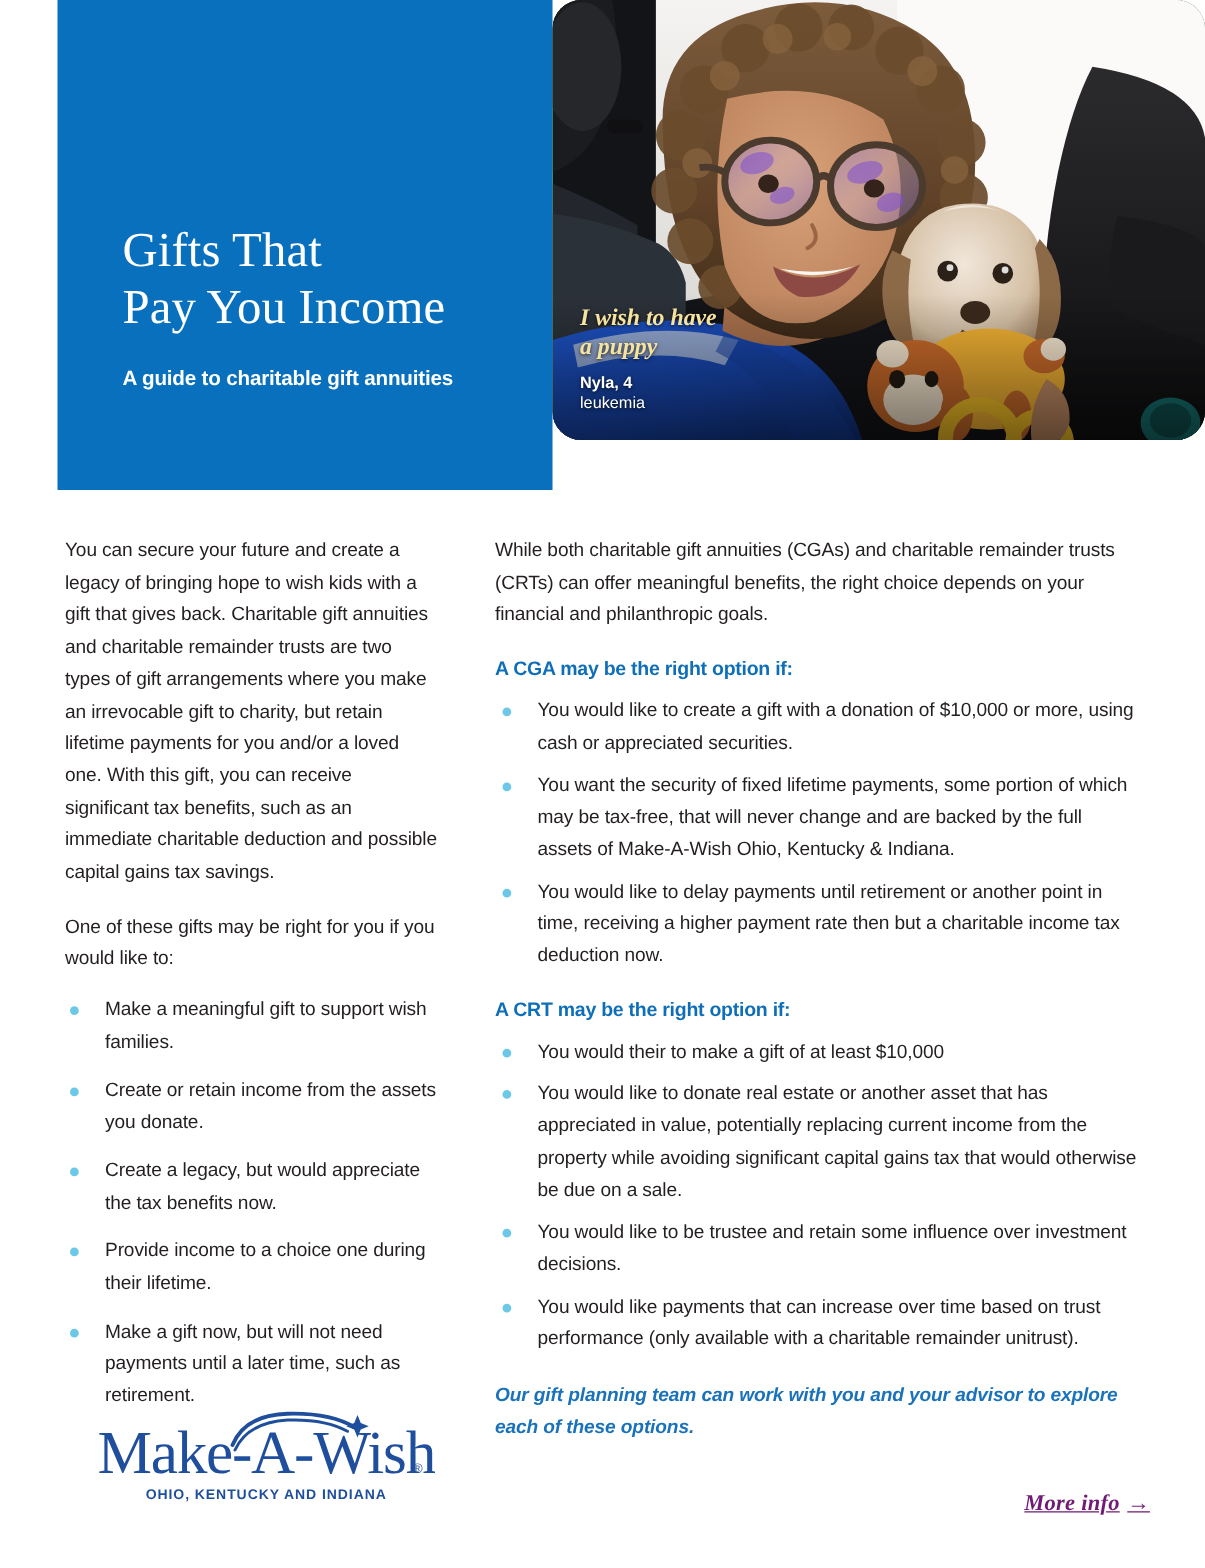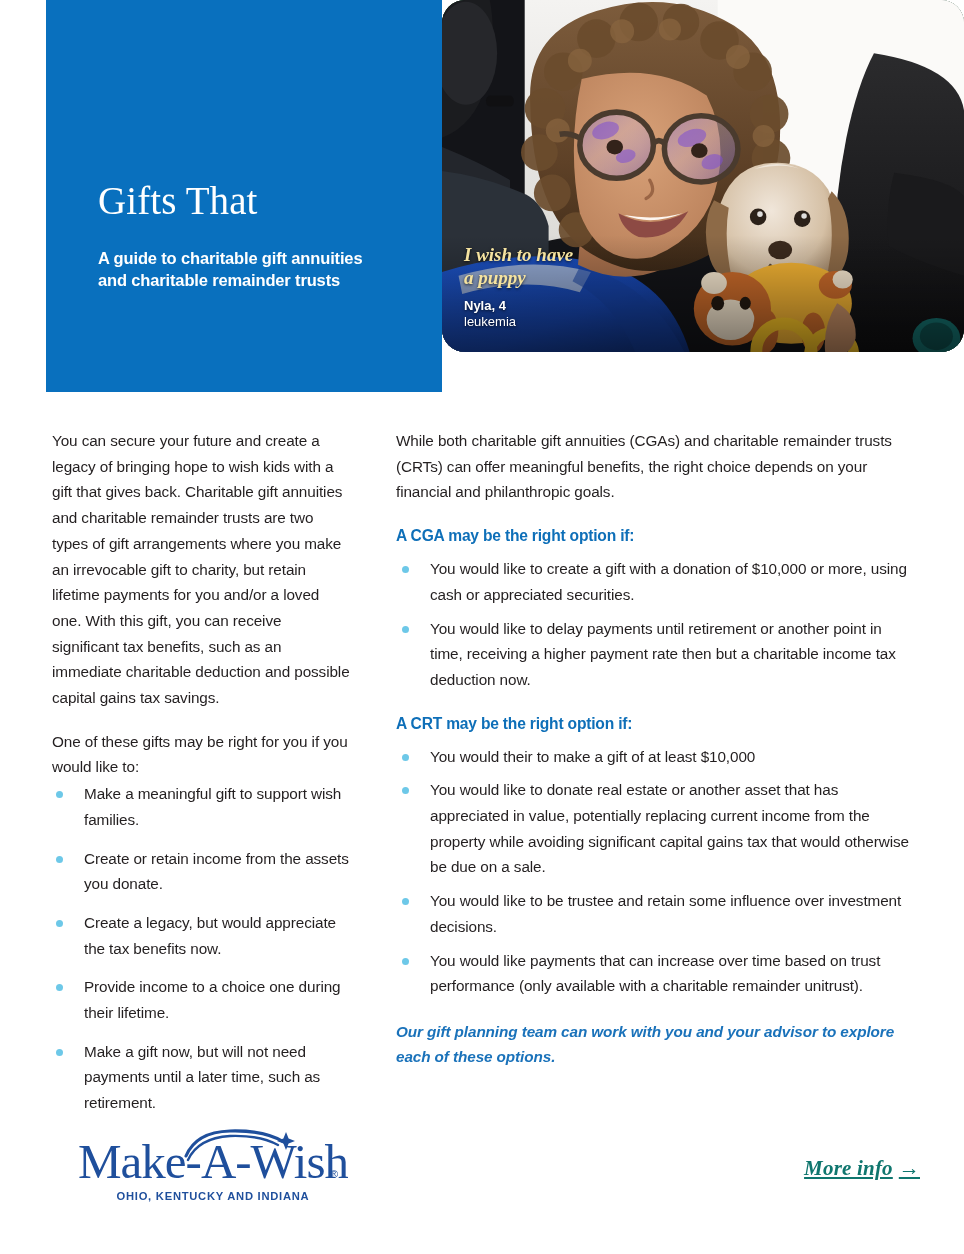--- a/index.html
+++ b/index.html
@@ -123,21 +123,21 @@
 
   p.body-text {
     font-size: 15.3px;
     line-height: 25.7px;
     color: #231f20;
     letter-spacing: -0.1px;
   }
 
   p.body-text + p.body-text { margin-top: 18px; }
 
-  ul.bullets { list-style: none; margin-top: 1px; }
+  ul.bullets { list-style: none; margin-top: 15px; }
 
   ul.bullets li {
     position: relative;
     padding-left: 32px;
     font-size: 15.3px;
     line-height: 25.7px;
     color: #231f20;
     letter-spacing: -0.1px;
     margin-bottom: 13px;
   }
@@ -193,44 +193,44 @@
     font-size: 11.2px;
     font-weight: 700;
     letter-spacing: 0.75px;
     color: #1f4f9c;
   }
 
   
   .more-info {
     position: absolute;
     right: 44px;
-    top: 1156px;
+    top: 1192px;
     font-family: "Liberation Serif", serif;
     font-style: italic;
     font-weight: 700;
-    font-size: 21px;
-    color: #0f766e;
+    font-size: 18px;
+    color: #701a75;
     letter-spacing: 0.2px;
     white-space: nowrap;
     cursor: pointer;
   }
 
   .more-info .arrow { font-style: normal; margin-left: 6px; }
 </style>
 </head>
 <body>
 
 <div class="header">
 
   <div class="header-blue">
     <div class="header-title-block">
       <div class="title-line">Gifts That</div>
+      <div class="title-line">Pay You Income</div>
       <div class="subtitle">
         <div>A guide to charitable gift annuities</div>
-        <div>and charitable remainder trusts</div>
       </div>
     </div>
   </div>
 
   <div class="header-photo">
     <svg class="photo-canvas" viewBox="0 0 568 392" preserveAspectRatio="xMidYMid slice">
       <defs>
         <linearGradient id="gWin" x1="0" y1="0" x2="0" y2="1">
           <stop offset="0%" stop-color="#f4f3f1"></stop>
           <stop offset="100%" stop-color="#dcdbd7"></stop>
@@ -395,20 +395,21 @@
       <li>Make a gift now, but will not need payments until a later time, such as retirement.</li>
     </ul>
   </div>
 
   <div class="col-right">
     <p class="body-text">While both charitable gift annuities (CGAs) and charitable remainder trusts (CRTs) can offer meaningful benefits, the right choice depends on your financial and philanthropic goals.</p>
 
     <h3 class="sub-head">A CGA may be the right option if:</h3>
     <ul class="bullets">
       <li>You would like to create a gift with a donation of $10,000 or more, using cash or appreciated securities.</li>
+      <li>You want the security of fixed lifetime payments, some portion of which may be tax-free, that will never change and are backed by the full assets of Make-A-Wish Ohio, Kentucky &amp; Indiana.</li>
       <li>You would like to delay payments until retirement or another point in time, receiving a higher payment rate then but a charitable income tax deduction now.</li>
     </ul>
 
     <h3 class="sub-head">A CRT may be the right option if:</h3>
     <ul class="bullets">
       <li>You would their to make a gift of at least $10,000</li>
       <li>You would like to donate real estate or another asset that has appreciated in value, potentially replacing current income from the property while avoiding significant capital gains tax that would otherwise be due on a sale.</li>
       <li>You would like to be trustee and retain some influence over investment decisions.</li>
       <li>You would like payments that can increase over time based on trust performance (only available with a charitable remainder unitrust).</li>
     </ul>

